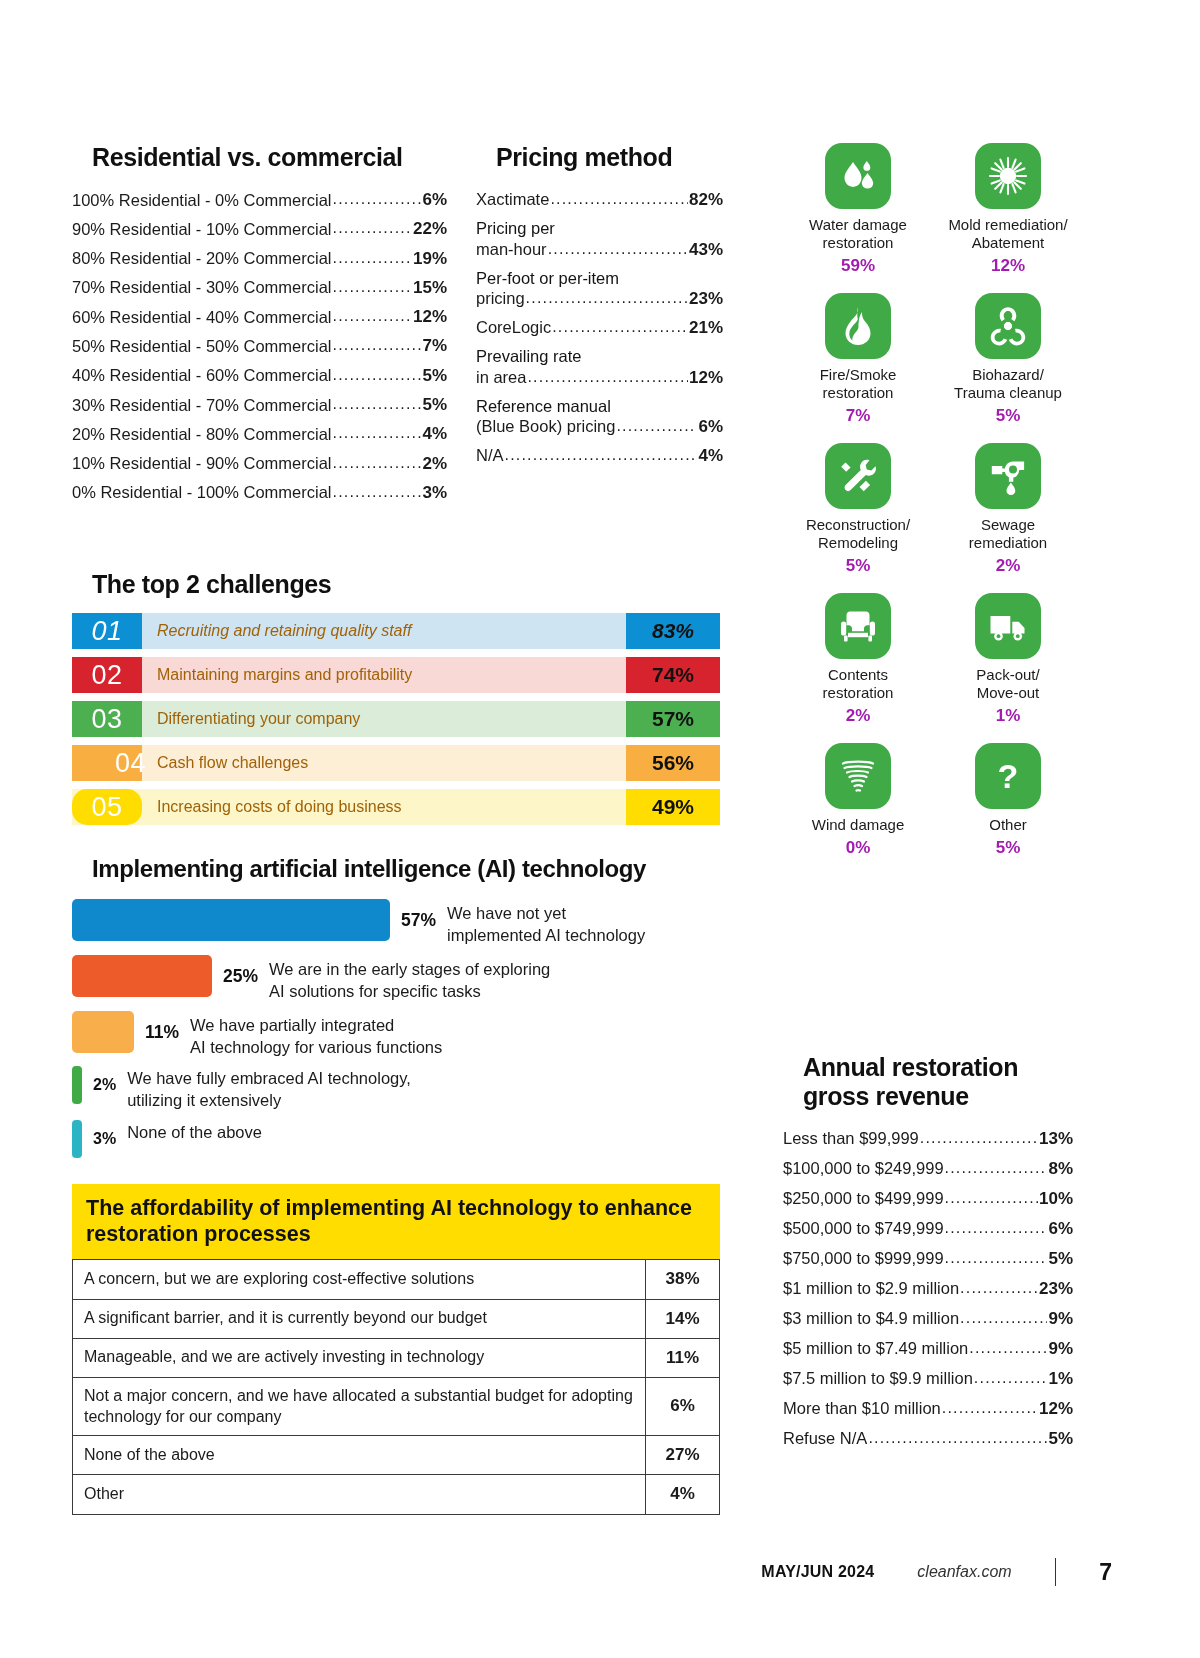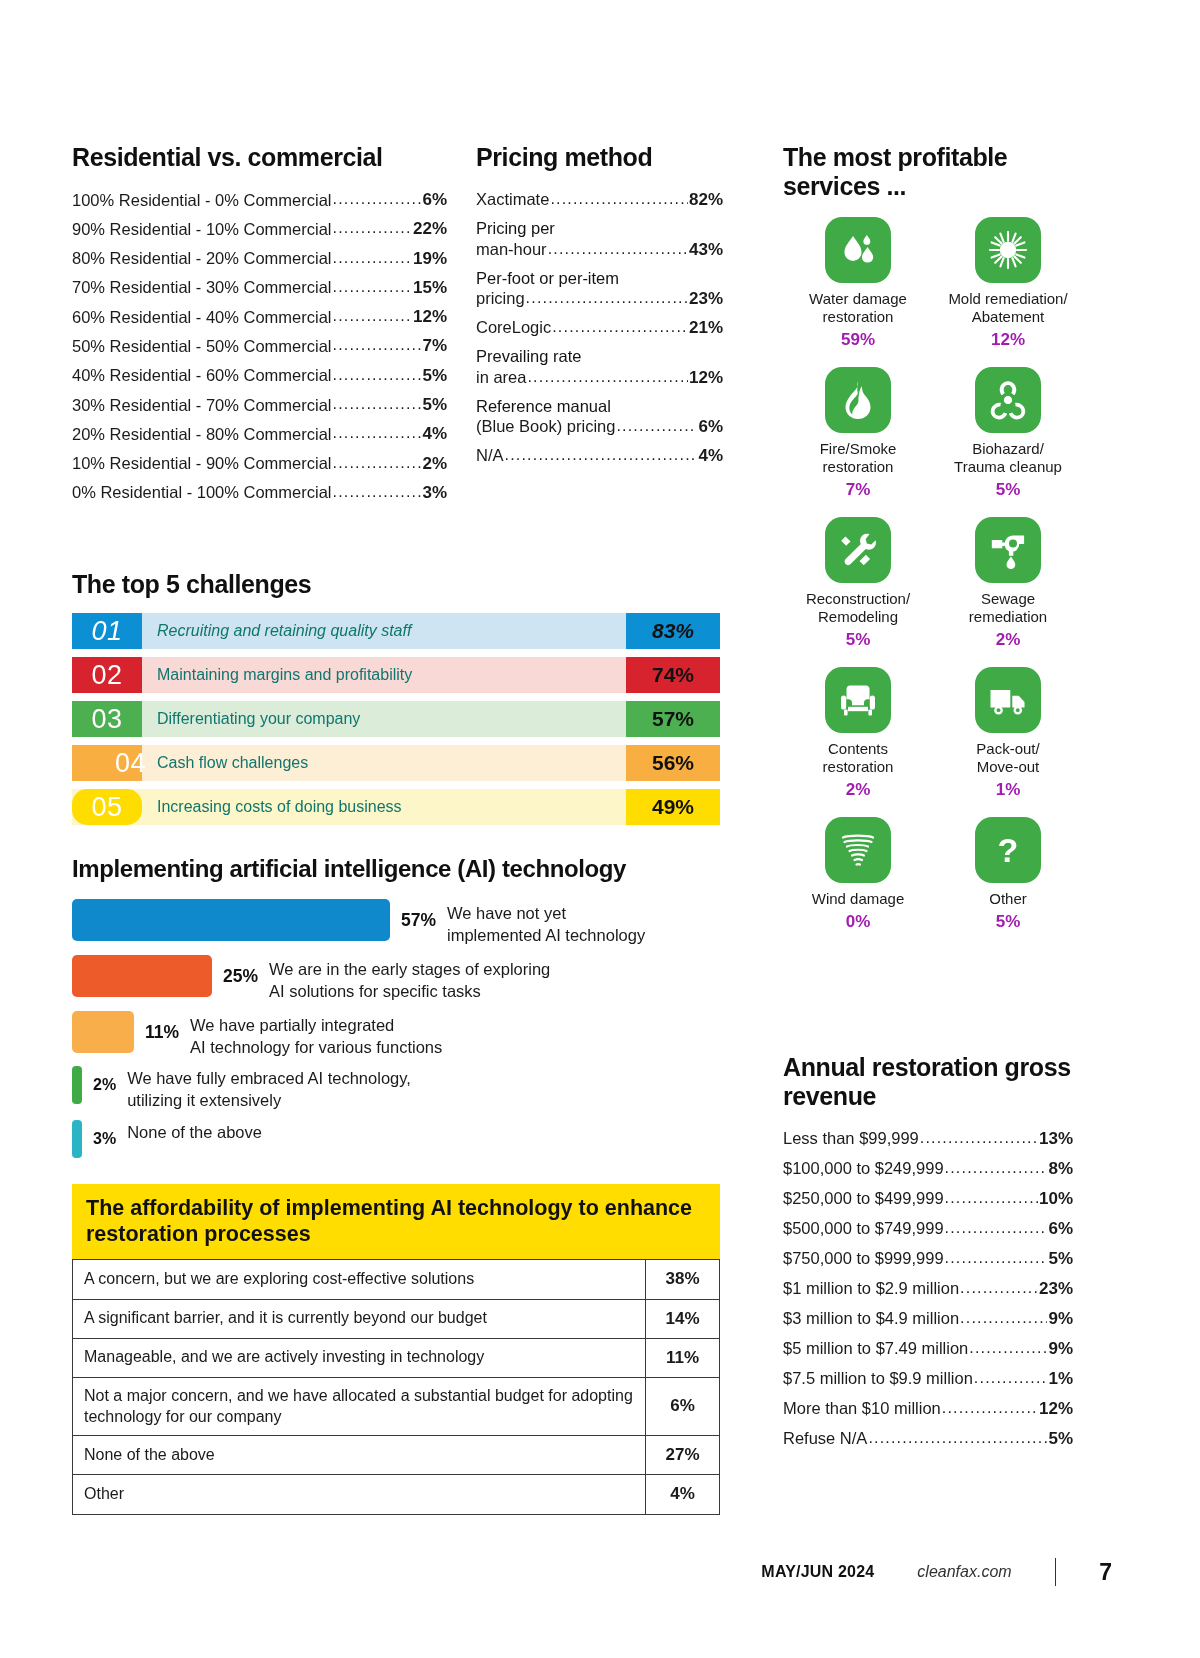--- a/index.html
+++ b/index.html
@@ -8,21 +8,21 @@
     background: #ffffff;
     font-family: "Liberation Sans", sans-serif;
     color: #141414;
     overflow: hidden;
   }
   .page { position: relative; width: 1200px; height: 1658px; }
 
   
   .h-sec {
     font-size: 25px; font-weight: bold; letter-spacing: -0.4px;
-    line-height: 1.16; color: #101010;
+    line-height: 1.16; color: #101010; margin-left: 20px;
   }
   .dotrow {
     display: flex; align-items: baseline;
     font-size: 16.5px; line-height: 1.0; color: #1b1b1b;
     margin-bottom: 11px; white-space: nowrap;
   }
   .dotrow .lbl { flex: 0 0 auto; }
   .dotrow .dots {
     flex: 1 1 auto; overflow: hidden; white-space: nowrap;
     margin: 0 1px; letter-spacing: 1.2px; font-size: 16px;
@@ -47,21 +47,21 @@
   #challenges { position: absolute; left: 72px; top: 570px; width: 648px; }
   #challenges .h-sec { margin-bottom: 14px; }
   .chrow { display: flex; align-items: stretch; height: 36px; margin-bottom: 8px; }
   .chrow .num {
     width: 70px; flex: 0 0 70px; display: flex; align-items: center;
     justify-content: center; color: #ffffff; font-size: 27px;
     font-weight: 300; letter-spacing: 0.5px;
   }
   .chrow .txt {
     flex: 1 1 auto; display: flex; align-items: center;
-    padding-left: 15px; font-size: 16px; color: #0f766e;
+    padding-left: 15px; font-size: 16px; color: #a16207;
   }
   .chrow .pct {
     width: 94px; flex: 0 0 94px; display: flex; align-items: center;
     justify-content: center; font-size: 21px; font-weight: bold; color: #111;
   }
 
   
   #ai { position: absolute; left: 72px; top: 855px; width: 660px; }
   #ai .h-sec { font-size: 24px; margin-bottom: 16px; }
   .aibar-row { display: flex; align-items: flex-start; margin-bottom: 8px; }
@@ -248,21 +248,21 @@
           <div class="dotrow">
             <span class="lbl">N/A</span>
             <span class="dots">........................................................................................................................................................................................................</span>
             <span class="val">4%</span>
           </div>
         </div>
       </div>
   </section>
 
   <section id="challenges">
-    <h2 class="h-sec">The top 5 challenges</h2>
+    <h2 class="h-sec">The top 2 challenges</h2>
     <div id="ch-rows">
         <div class="chrow" style="background: rgb(207, 228, 243); font-style: italic;">
           <div class="num" style="background: rgb(13, 143, 212);">01</div>
           <div class="txt">Recruiting and retaining quality staff</div>
           <div class="pct" style="background: rgb(13, 143, 212);">83%</div>
         </div>
         <div class="chrow" style="background: rgb(248, 217, 213);">
           <div class="num" style="background: rgb(214, 35, 46);">02</div>
           <div class="txt">Maintaining margins and profitability</div>
           <div class="pct" style="background: rgb(214, 35, 46);">74%</div>
@@ -342,21 +342,20 @@
           </tr>
           <tr>
             <td>Other</td>
             <td class="v">4%</td>
           </tr>
         </tbody>
     </table>
   </section>
 
   <section id="services">
-    <h2 class="h-sec">The most profitable services ...</h2>
     <div class="svc-grid" id="svc-grid">
         <div class="svc">
           <div class="tile" style="background: rgb(63, 170, 70);">
             <svg width="40" height="40" viewBox="0 0 40 40">
               <path fill="#fff" d="M15 6c-4 6-8.5 10.5-8.5 16A8.6 8.6 0 0 0 15 31a8.6 8.6 0 0 0 8.5-9C23.5 16.5 19 12 15 6z"></path>
               <path fill="#fff" d="M29.5 17c-2.6 3.9-5.6 6.9-5.6 10.5a5.7 5.7 0 0 0 11.3 0C35.2 23.9 32.2 20.9 29.5 17z"></path>
               <path fill="#fff" d="M28.8 5c-1.6 2.4-3.4 4.2-3.4 6.4a3.45 3.45 0 0 0 6.9 0C32.3 9.2 30.4 7.4 28.8 5z"></path>
             </svg>
           </div>
           <div class="nm">Water damage<br>restoration</div>

